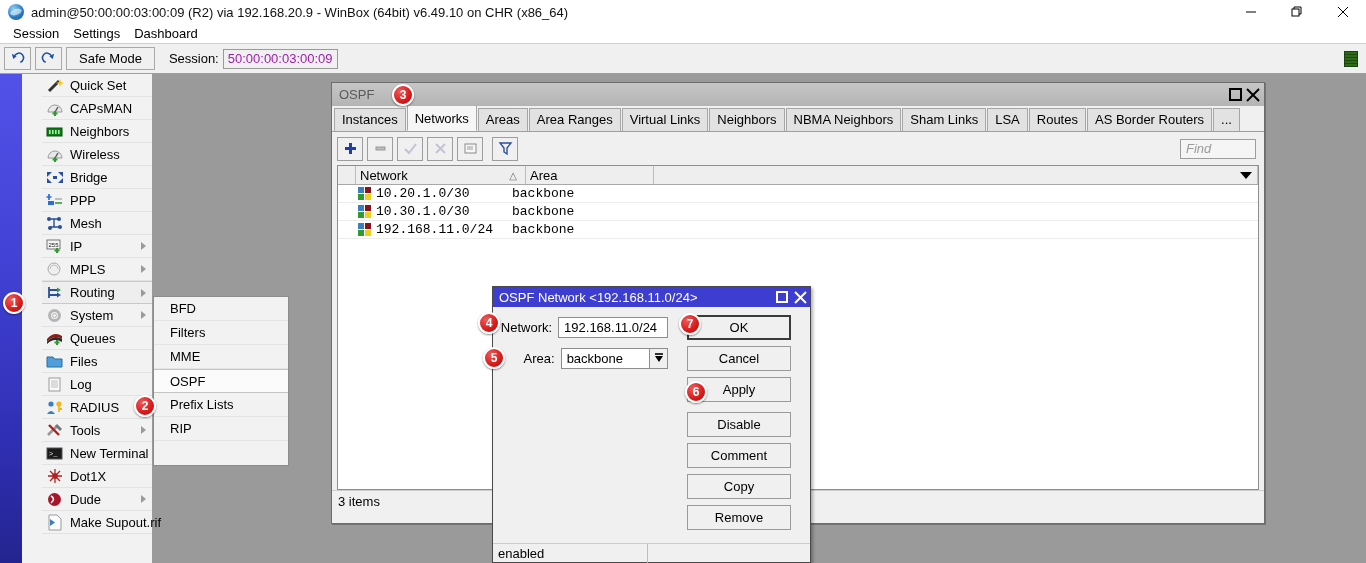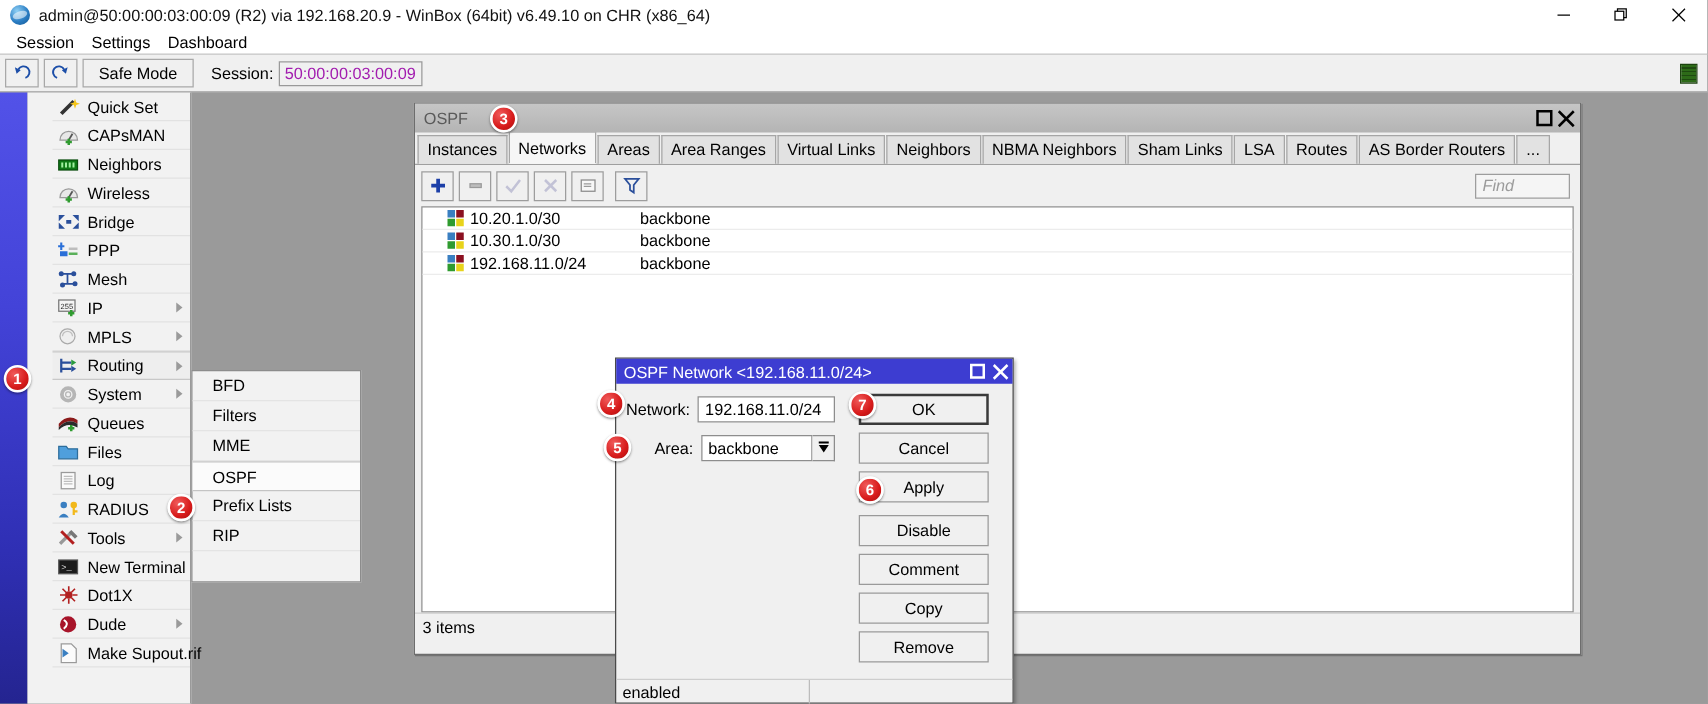--- a/index.html
+++ b/index.html
@@ -150,21 +150,21 @@
   }
   .grid-head { height: 19px; display: flex; background: #eeeeee; border-bottom: 1px solid #a8a8a8; }
   .gh-num { width: 18px; border-right: 1px solid #bdbdbd; }
   .gh-cell {
     font-size: 13px; color: #000; padding-left: 4px; border-right: 1px solid #bdbdbd;
     display: flex; align-items: center; position: relative;
   }
   .gh-sort { position:absolute; right: 8px; font-size: 10px; color:#6b6b6b; }
   .gh-last { flex: 1; display: flex; align-items: center; justify-content: flex-end; padding-right: 4px; }
   .grid-body { flex: 1; }
-  .grow { height: 18px; display: flex; align-items: center; border-bottom: 1px solid #ececec; }
+  .grow { height: 18px; display: flex; align-items: center; border-bottom: 1px solid #ececec; font-family: Liberation Mono, monospace; }
   .grow .cell1 { width: 170px; display: flex; align-items: center; padding-left: 20px; font-size: 13px; color: #000; }
   .grow .cell2 { width: 128px; font-size: 13px; color: #000; padding-left: 4px; }
   .netic { width: 13px; height: 13px; display: grid; grid-template-columns: 6px 6px; grid-template-rows: 6px 6px; gap: 1px; margin-right: 5px; }
   .netic i { display:block; }
   .statusbar {
     height: 22px; display: flex; align-items: center; padding-left: 6px;
     font-size: 13px; color: #000; border-top: 1px solid #cdcdcd;
   }
 
   
@@ -581,20 +581,35 @@
       </div>
       <div class="tb2">
         <svg width="15" height="15" viewBox="0 0 15 15">
             <polygon points="2,2 13,2 9,7 9,13 6,11 6,7" fill="none" stroke="#2b4f9b" stroke-width="1.4"></polygon>
           </svg>
       </div>
       <div class="findbox">Find</div>
     </div>
 
     <div class="grid-wrap">
+      <div class="grid-head">
+        <div class="gh-num"></div>
+        <div class="gh-cell" style="width:170px">
+          <span>Network</span>
+          <span class="gh-sort">△</span>
+        </div>
+        <div class="gh-cell" style="width:128px">
+          <span>Area</span>
+        </div>
+        <div class="gh-cell gh-last">
+          <svg width="14" height="10" viewBox="0 0 14 10">
+              <polygon points="1,2 13,2 7,9" fill="#000"></polygon>
+            </svg>
+        </div>
+      </div>
       <div class="grid-body">
 
         <div class="grow">
           <div class="cell1">
             <span class="netic">
               <i style="background:#3a7fc1"></i>
                 <i style="background:#8b1020"></i>
               <i style="background:#2f9b2f"></i>
                 <i style="background:#e8d31a"></i>
             </span>

